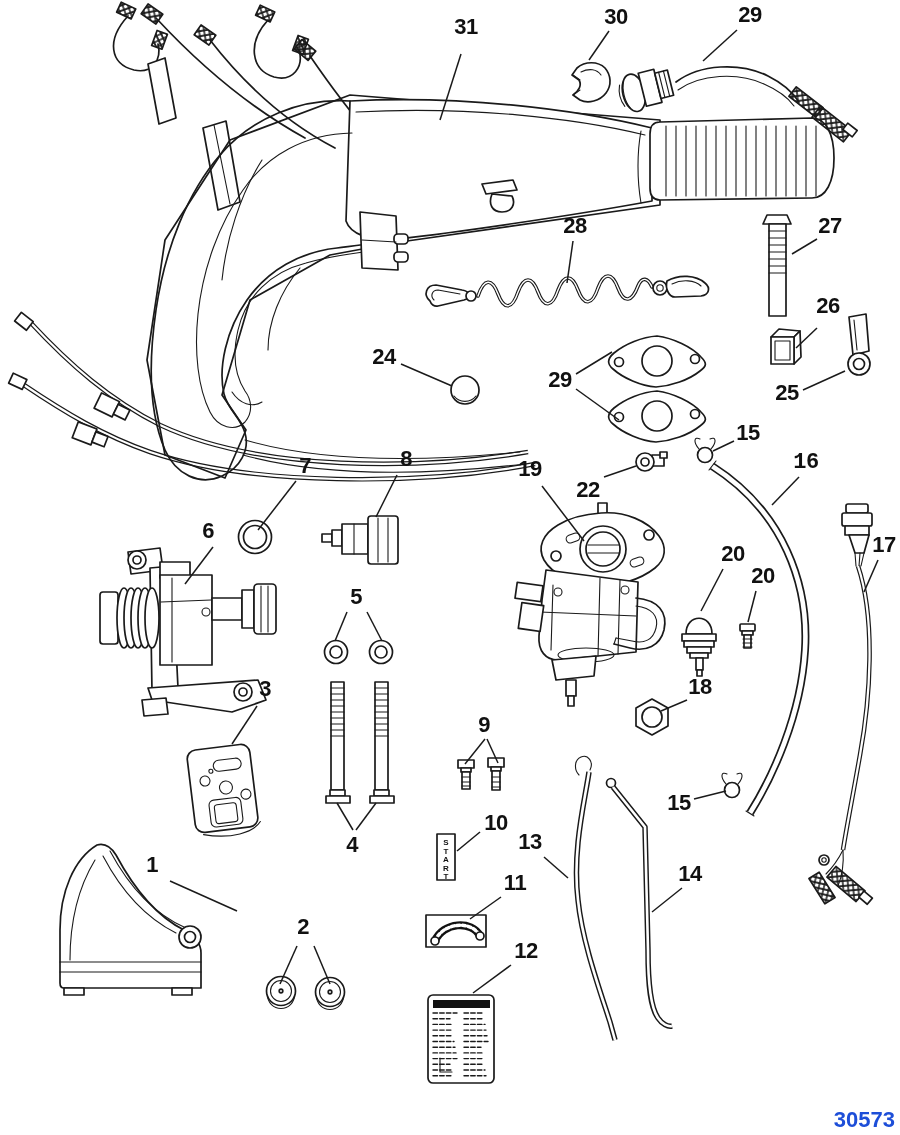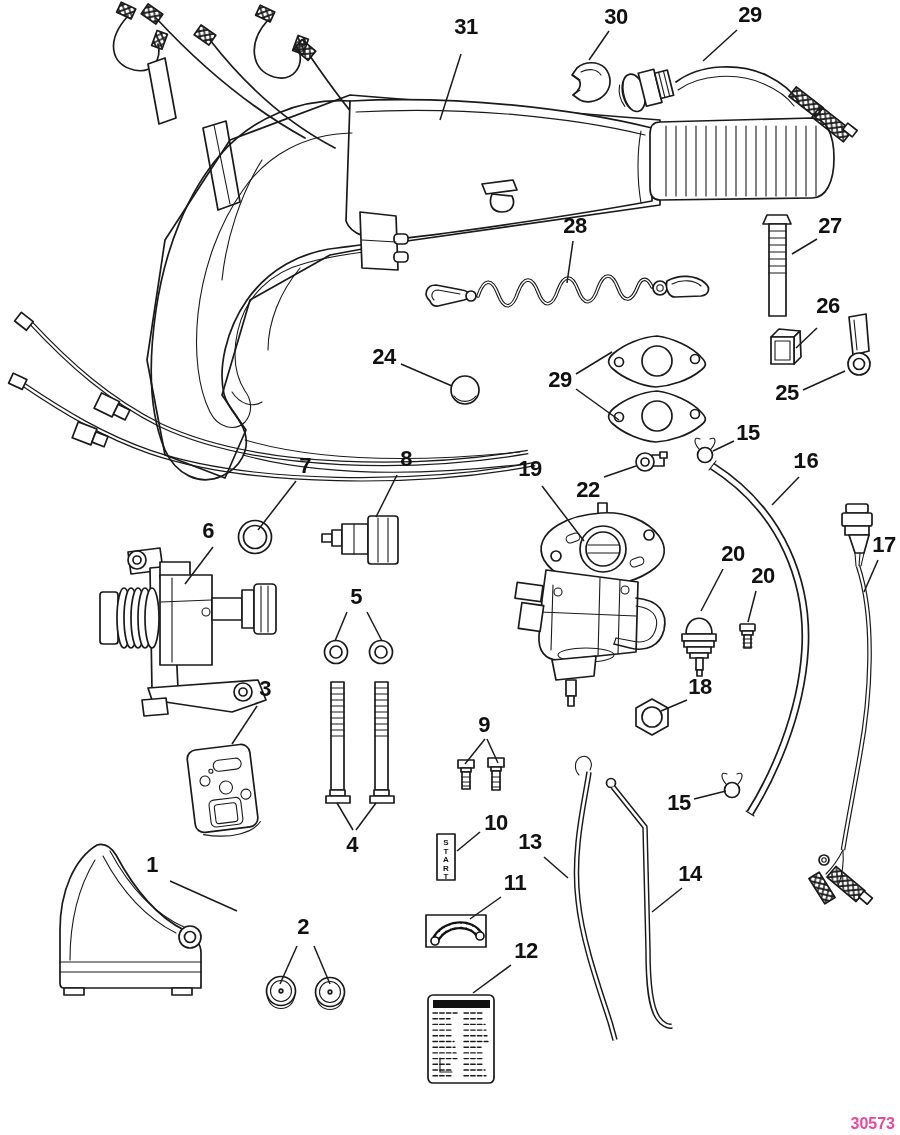--- a/index.html
+++ b/index.html
@@ -24,21 +24,21 @@
   #art .band{stroke:#111;stroke-width:8;}
   #art .bandW{stroke:#fff;stroke-width:3.5;stroke-dasharray:3 2.6;}
   #art .dash{stroke-width:1.4;stroke-dasharray:4.5 2.2;}
   #art text{stroke:none;fill:#111;font-family:"Liberation Sans",sans-serif;font-weight:bold;}
   #leader-layer line{stroke:#1a1a1a;stroke-width:1.5;}
   .callout{
     position:absolute;transform:translate(-50%,-55%);
     font-size:22px;font-weight:bold;color:#111;letter-spacing:-.5px;white-space:nowrap;
   }
   .diagram-number{
-    position:absolute;right:5px;bottom:2px;font-size:16px;font-weight:bold;color:#ec4899;
+    position:absolute;right:5px;bottom:2px;font-size:22px;font-weight:bold;color:#1d4ed8;
   }
 </style>
 </head>
 <body>
 
 <div class="canvas">
 
   <svg id="art" width="900" height="1135" viewBox="0 0 900 1135">
     <defs>
       <pattern id="hatch" width="5" height="5" patternTransform="rotate(45)" patternUnits="userSpaceOnUse">

